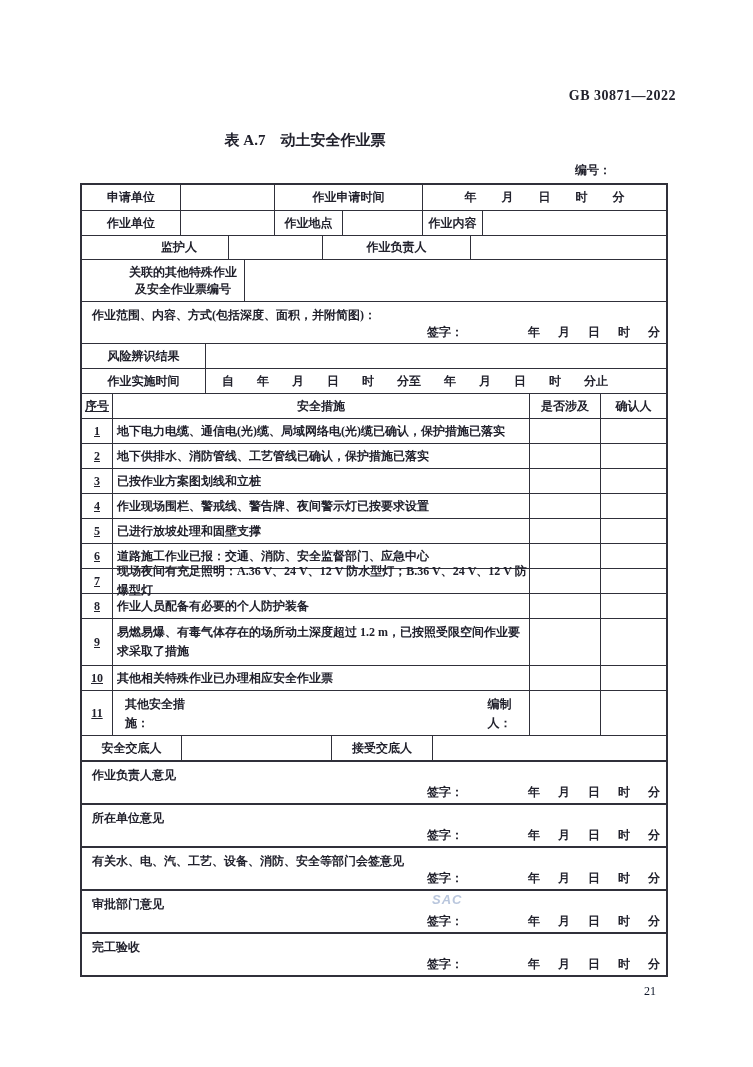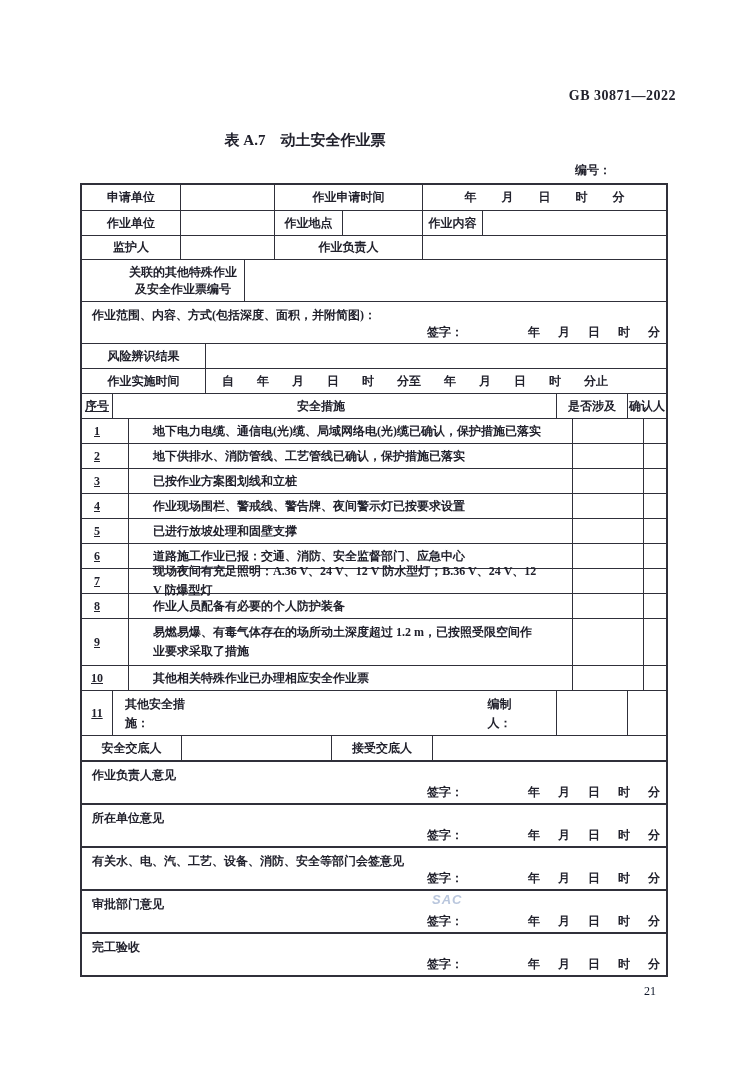--- a/index.html
+++ b/index.html
@@ -21,33 +21,33 @@
     position:absolute;left:80px;top:183px;width:588px;
     border:2px solid var(--line);box-sizing:border-box;background:#fff;
   }
   .row{display:flex;box-sizing:border-box;}
   .row + .row{border-top:1px solid var(--line);}
   .row.thick{border-top:2px solid var(--line);}
   .c{box-sizing:border-box;position:relative;display:flex;align-items:center;min-width:0;}
   .c + .c{border-left:1px solid var(--line);}
   .c.fill{flex:1 1 auto;}
   .lab{justify-content:center;text-align:center;font-weight:bold;}
-  .h25{height:25px;} .h24{height:24px;} .h42{height:42px;} .h47{height:47px;} .h45{height:45px;} .h43{height:43px;}
+  .h25{height:25px;} .h24{height:24px;padding-left:48px;} .h42{height:42px;} .h47{height:47px;} .h45{height:45px;} .h43{height:43px;}
 
   .w98{flex:0 0 98px;} .w94{flex:0 0 94px;} .w148{flex:0 0 148px;}
   .w68{flex:0 0 68px;} .w80{flex:0 0 80px;} .w60{flex:0 0 60px;}
   .w122{flex:0 0 122px;margin-left:40px;} .w123{flex:0 0 123px;}
-  .w30{flex:0 0 30px;text-decoration:underline;} .w417{flex:0 0 417px;} .w71{flex:0 0 71px;margin-left:27px;}
+  .w30{flex:0 0 30px;text-decoration:underline;} .w417{flex:0 0 417px;} .w71{flex:0 0 71px;}
   .w99{flex:0 0 99px;} .w150{flex:0 0 150px;} .w101{flex:0 0 101px;}
 
   .two-line{flex-direction:column;justify-content:center;line-height:17px;}
   .date-wide{justify-content:center;font-weight:bold;word-spacing:22px;}
   .time-span{padding-left:16px;font-weight:bold;word-spacing:20px;}
 
-  .mtxt{padding-left:24px;font-weight:bold;line-height:19px;align-items:center;margin-left:16px;}
+  .mtxt{padding-left:4px;font-weight:bold;line-height:19px;align-items:center;}
   .mno{justify-content:center;font-weight:bold;}
 
   .bigcell{flex:1 1 auto;flex-direction:column;align-items:stretch;justify-content:flex-start;}
   .bigcell .tline{padding:5px 10px 0 10px;font-weight:bold;}
   .sigline{position:relative;height:20px;margin-top:auto;margin-bottom:3px;padding-left:20px;}
   .sig{position:absolute;left:345px;font-weight:bold;}
   .date{position:absolute;right:6px;font-weight:bold;word-spacing:15px;}
 
   .r11cell{flex-direction:row;align-items:stretch;justify-content:center;padding:4px 0 4px 12px;font-weight:bold;line-height:19px;}
   .r11cell .maker{margin-left:290px;}

